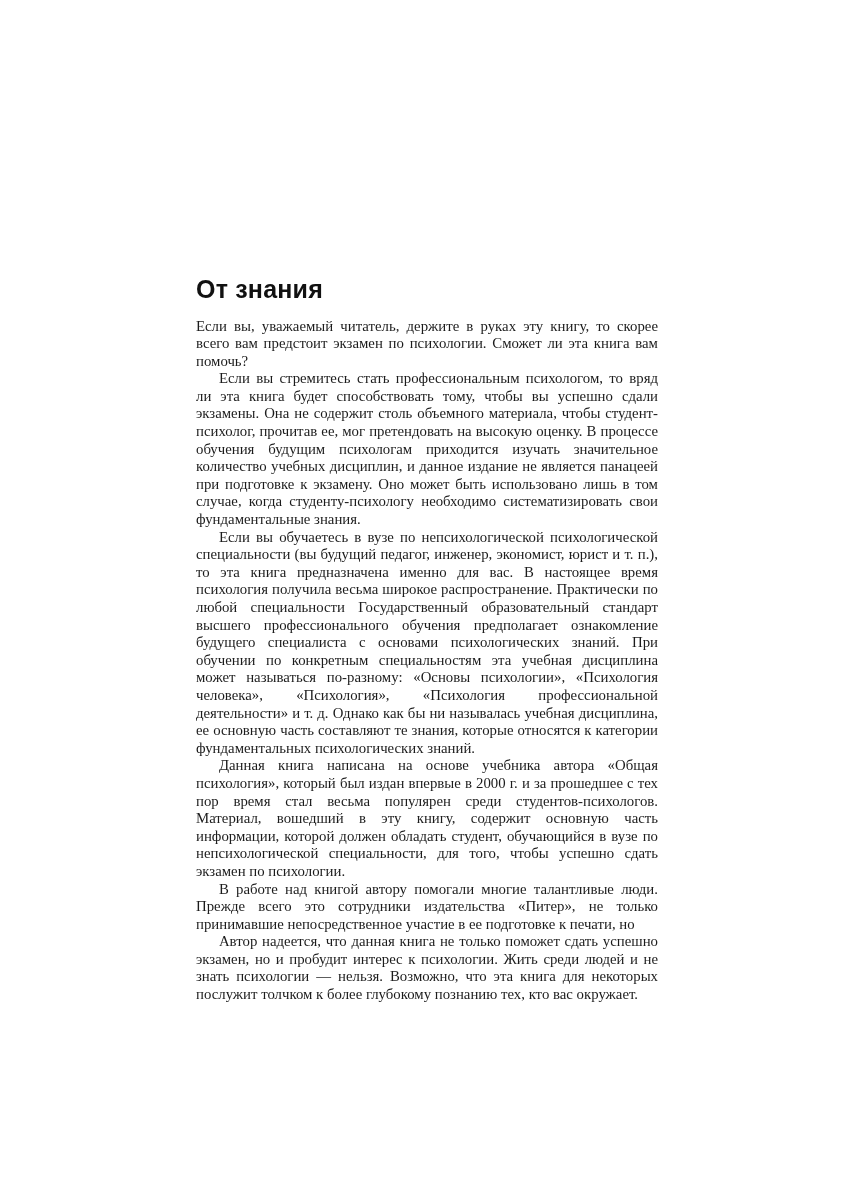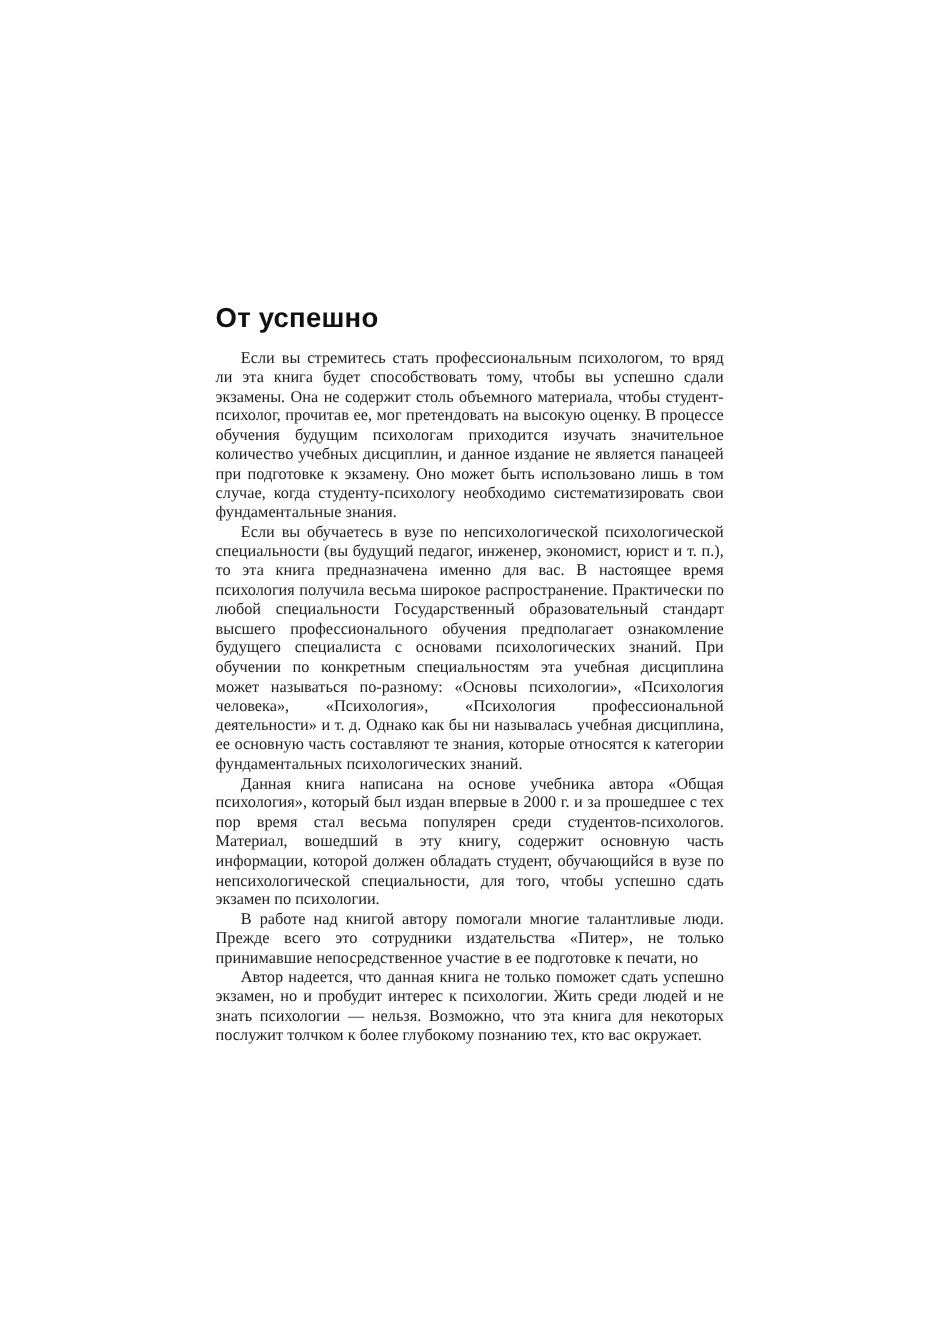--- a/index.html
+++ b/index.html
@@ -42,22 +42,23 @@
   }
   .body-copy p.indent {
     text-indent: 1.55em;
   }
 </style>
 </head>
 <body>
 
 <div class="page">
   <div class="text-block">
-    <h1 class="chapter-title">От успешно</h1>
+    <h1 class="chapter-title">От знания</h1>
     <div class="body-copy">
+      <p lang="ru">Если вы, уважаемый читатель, держите в руках эту книгу, то скорее всего вам предстоит экзамен по психологии. Сможет ли эта книга вам помочь?</p>
       <p lang="ru" class="indent">Если вы стремитесь стать профессиональным психологом, то вряд ли эта книга будет способствовать тому, чтобы вы успешно сдали экзамены. Она не содержит столь объемного материала, чтобы студент-психолог, прочитав ее, мог претендовать на высокую оценку. В процессе обучения будущим психологам приходится изучать значительное количество учебных дисциплин, и данное издание не является панацеей при подготовке к экзамену. Оно может быть использовано лишь в том случае, когда студенту-психологу необходимо систематизировать свои фундаментальные знания.</p>
       <p lang="ru" class="indent">Если вы обучаетесь в вузе по непсихологической психологической специальности (вы будущий педагог, инженер, экономист, юрист и т. п.), то эта книга предназначена именно для вас. В настоящее время психология получила весьма широкое распространение. Практически по любой специальности Государственный образовательный стандарт высшего профессионального обучения предполагает ознакомление будущего специалиста с основами психологических знаний. При обучении по конкретным специальностям эта учебная дисциплина может называться по-разному: «Основы психологии», «Психология человека», «Психология», «Психология профессиональной деятельности» и т. д. Однако как бы ни называлась учебная дисциплина, ее основную часть составляют те знания, которые относятся к категории фундаментальных психологических знаний.</p>
       <p lang="ru" class="indent">Данная книга написана на основе учебника автора «Общая психология», который был издан впервые в 2000 г. и за прошедшее с тех пор время стал весьма популярен среди студентов-психологов. Материал, вошедший в эту книгу, содержит основную часть информации, которой должен обладать студент, обучающийся в вузе по непсихологической специальности, для того, чтобы успешно сдать экзамен по психологии.</p>
       <p lang="ru" class="indent">В работе над книгой автору помогали многие талантливые люди. Прежде всего это сотрудники издательства «Питер», не только принимавшие непосредственное участие в ее подготовке к печати, но</p>
       <p lang="ru" class="indent">Автор надеется, что данная книга не только поможет сдать успешно экзамен, но и пробудит интерес к психологии. Жить среди людей и не знать психологии — нельзя. Возможно, что эта книга для некоторых послужит толчком к более глубокому познанию тех, кто вас окружает.</p>
     </div>
   </div>
 </div>
 
 </body></html>

